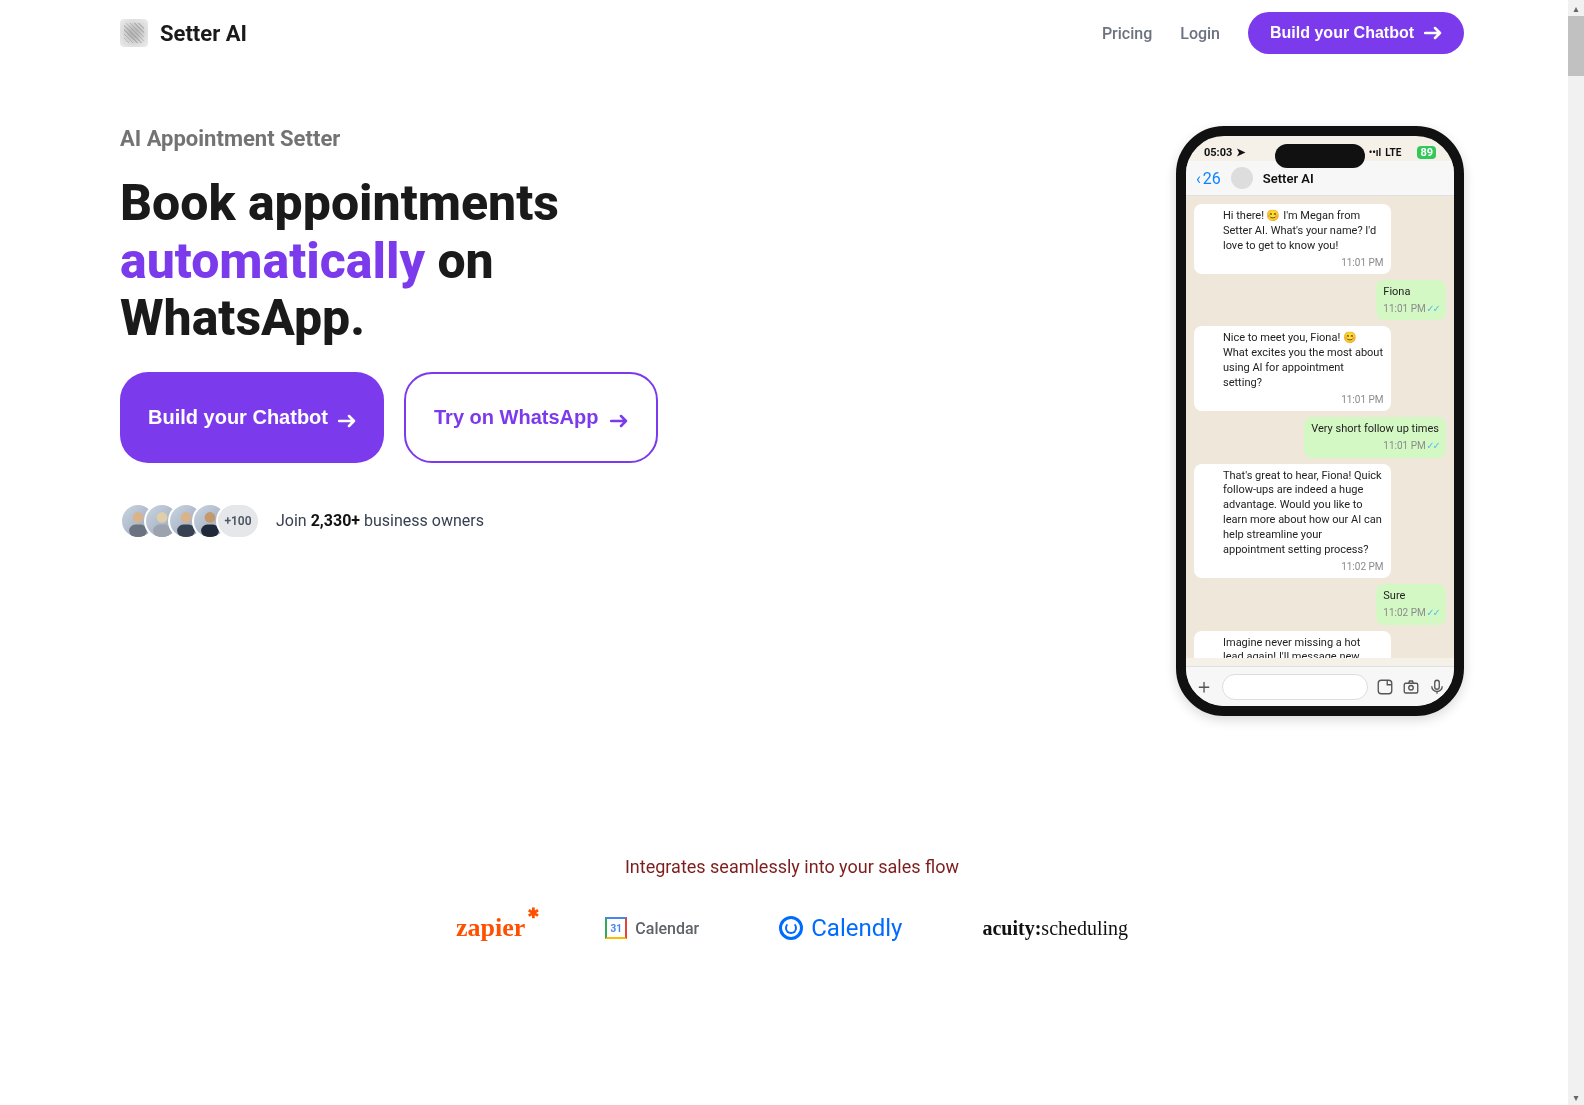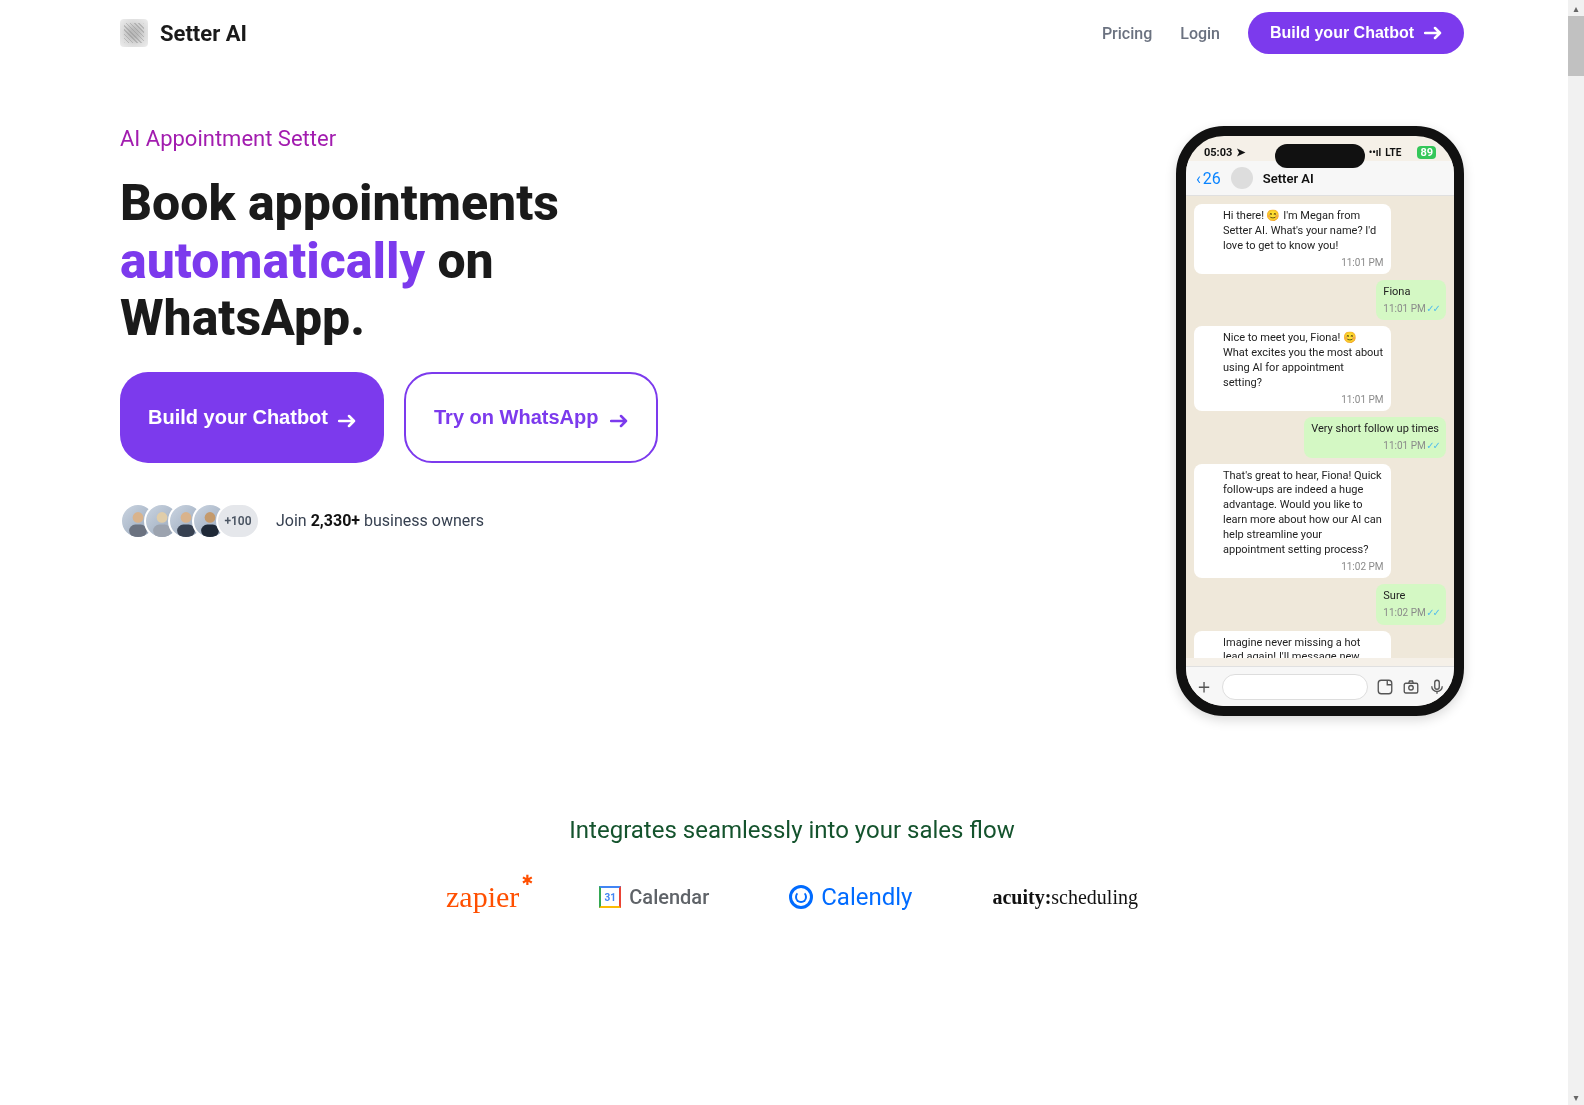--- a/index.html
+++ b/index.html
@@ -42,21 +42,21 @@
 }
 .btn-primary.large { padding: 16px 28px; font-size: 20px; border-radius: 28px; }
 .arrow-icon { width: 18px; height: 14px; position: relative; }
 .arrow-icon svg { width: 100%; height: 100%; }
 
 .hero {
   display: flex; align-items: flex-start; justify-content: space-between;
   padding: 60px 120px 40px 120px; gap: 60px;
 }
 .hero-left { flex: 0 0 620px; }
-.eyebrow { color: #a21caf; font-size: 22px; font-weight: 400; margin-bottom: 24px; }
+.eyebrow { color: #737373; font-size: 22px; font-weight: 700; margin-bottom: 24px; }
 .headline { font-size: 50px; font-weight: 800; line-height: 1.15; color: #1a1a1a; margin-bottom: 24px; }
 .headline .accent { color: #7c3aed; }
 .sub { font-size: 18px; color: #374151; line-height: 1.6; margin-bottom: 48px; max-width: 560px; }
 .cta-row { display: flex; gap: 20px; margin-bottom: 40px; }
 .social { display: flex; align-items: center; gap: 16px; }
 .avatar-stack { display: flex; }
 .avatar {
   width: 36px; height: 36px; border-radius: 50%; border: 2px solid #fff;
   margin-left: -12px; background: linear-gradient(135deg,#cbd5e1,#94a3b8);
   display:flex; align-items:center; justify-content:center; overflow:hidden;
@@ -105,27 +105,27 @@
 .chat-input {
   position:absolute; bottom:0; left:0; right:0;
   background:#f7f7f7; padding:6px 8px; display:flex; align-items:center; gap:8px;
   border-top:1px solid #e0e0e0;
 }
 .chat-input .plus { font-size:20px; color:#555; }
 .chat-input .field { flex:1; height:26px; background:#fff; border:1px solid #ddd; border-radius:14px; }
 .chat-input .icn { width:18px; height:18px; color:#555; }
 
 .integrations { text-align:center; padding: 60px 0 80px; }
-.integrations-title { color:#14532d; font-size:24px; margin-bottom: 36px; }
+.integrations-title { color:#7f1d1d; font-size:18px; margin-bottom: 36px; margin-top: 40px; }
 .logos { display:flex; justify-content:center; align-items:center; gap:80px; }
 .logo-item { display:flex; align-items:center; gap:8px; font-size:22px; font-weight:500; }
-.zapier { color:#ff4f00; font-weight:400; font-family: Georgia, serif; position:relative; font-size:30px;}
+.zapier { color:#ff4f00; font-weight:700; font-family: Georgia, serif; position:relative; font-size:26px;}
 .zapier::after { content:"✱"; position:absolute; top:-8px; right:-14px; font-size:14px; }
 .gcal-icon { width:22px; height:22px; border:2px solid #4285f4; border-right-color:#ea4335; border-bottom-color:#fbbc05; border-left-color:#34a853; display:flex; align-items:center; justify-content:center; font-size:10px; color:#4285f4; font-weight:700; }
-.gcal-text { color:#5f6368; font-size:20px; }
+.gcal-text { color:#5f6368; font-size:16px; }
 .calendly-icon { width:24px; height:24px; border:3px solid #006bff; border-radius:50%; position:relative; }
 .calendly-icon::after { content:""; position:absolute; inset:3px; border:2px solid #006bff; border-radius:50%; border-top-color:transparent; }
 .calendly-text { color:#006bff; font-size:24px; font-weight:400; }
 .acuity { font-family: Georgia, "Times New Roman", serif; font-weight:700; color:#111; font-size:20px; }
 .acuity .light { font-weight:400; }
 
 .scrollbar { position:fixed; right:0; top:0; width:16px; height:100vh; background:#f1f1f1; }
 .scrollbar .track-up, .scrollbar .track-down { height:16px; display:flex; align-items:center; justify-content:center; color:#666; font-size:10px; }
 .scrollbar .thumb { width:100%; background:#c1c1c1; }
 </style>

